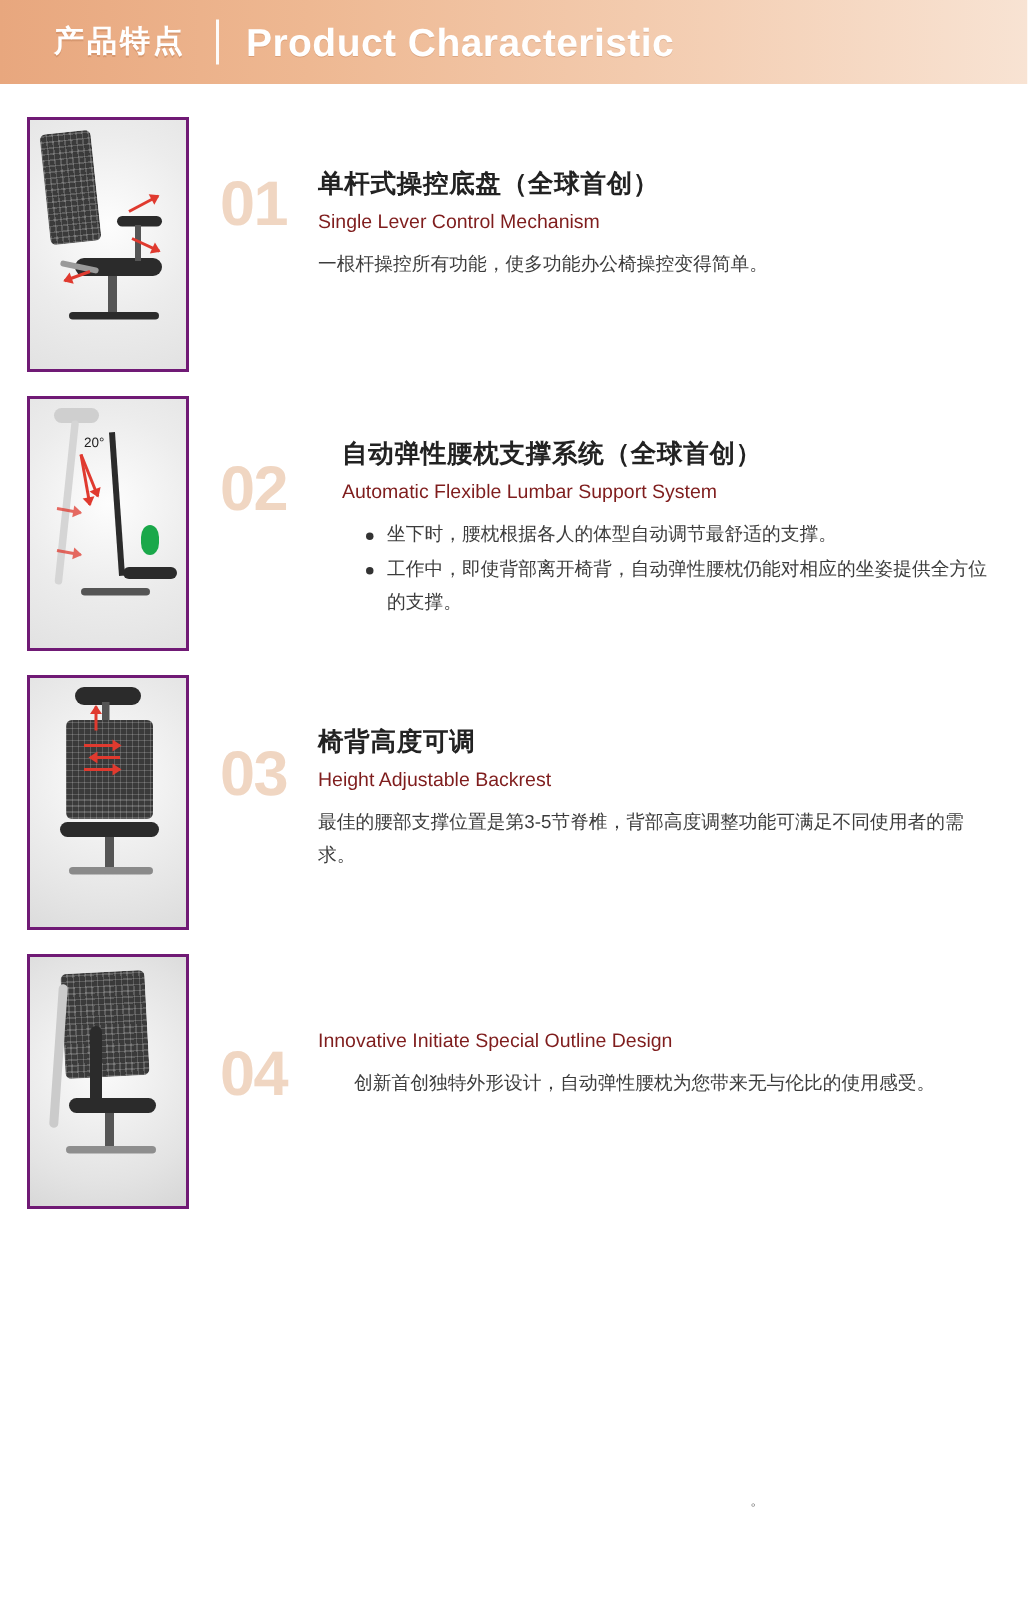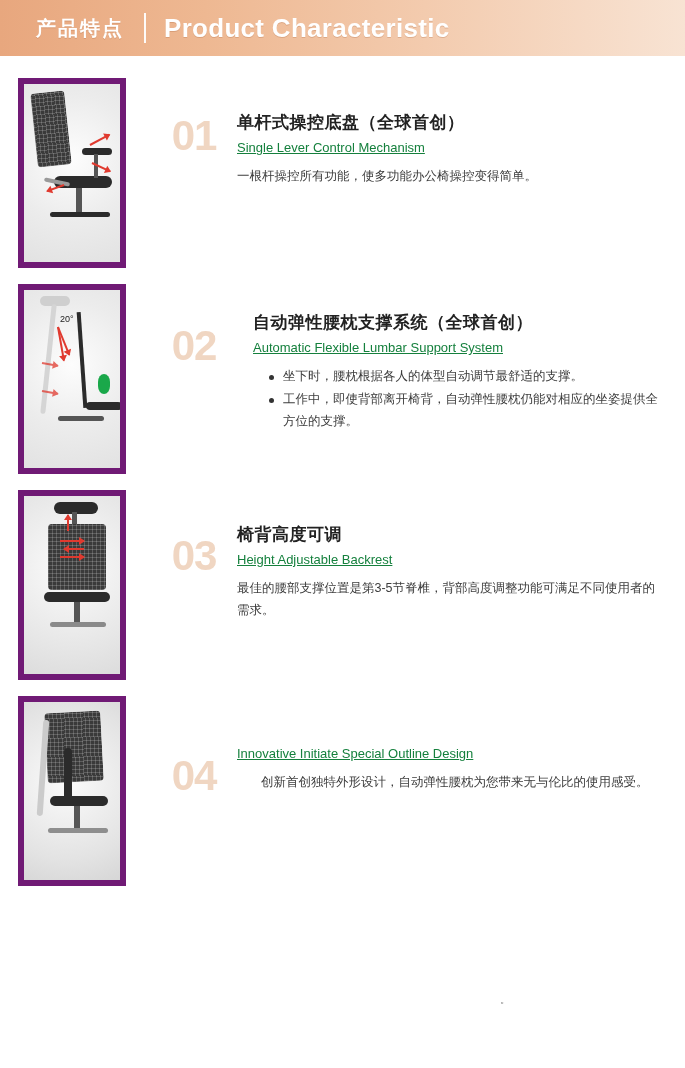--- a/index.html
+++ b/index.html
@@ -54,23 +54,23 @@
 
   .row {
     display: flex;
     align-items: flex-start;
     padding: 0 0 0 18px;
     margin-bottom: 16px;
   }
 
   .thumb {
     width: 108px;
-    height: 190px;
+    height: 170px;
     flex: 0 0 108px;
-    border: 6px solid #701a75;
+    border: 2px solid #701a75;
     background: #ec4899;
     position: relative;
     overflow: hidden;
   }
   .thumb .ph {
     position: absolute;
     inset: 0;
     background:
       radial-gradient(circle at 50% 42%, #fdfdfd 0%, #ececec 55%, #e2e2e2 100%);
   }
@@ -116,42 +116,40 @@
 
   .num {
     flex: 0 0 86px;
     font-size: 42px;
     font-weight: bold;
     color: #f0d6c2;
     letter-spacing: -1px;
     text-align: center;
     padding-top: 40px;
     user-select: none;
-    margin-left: 25px;
   }
 
   .text {
     flex: 1 1 auto;
     padding-right: 22px;
     padding-top: 38px;
   }
   .t-cn {
     font-size: 17px;
     font-weight: bold;
     color: #222;
     letter-spacing: .5px;
     margin: 0 0 7px 0;
     line-height: 1.25;
   }
   .t-en {
     font-size: 13px;
-    color: #15803d;
+    color: #7f1d1d;
     margin: 0 0 9px 0;
     line-height: 1.3;
-    text-decoration: underline;
   }
   .t-desc {
     font-size: 12.5px;
     color: #3c3c3c;
     line-height: 1.75;
     margin: 0;
   }
   .t-desc.indent { text-indent: 24px; }
   ul.bullets {
     margin: 0;

